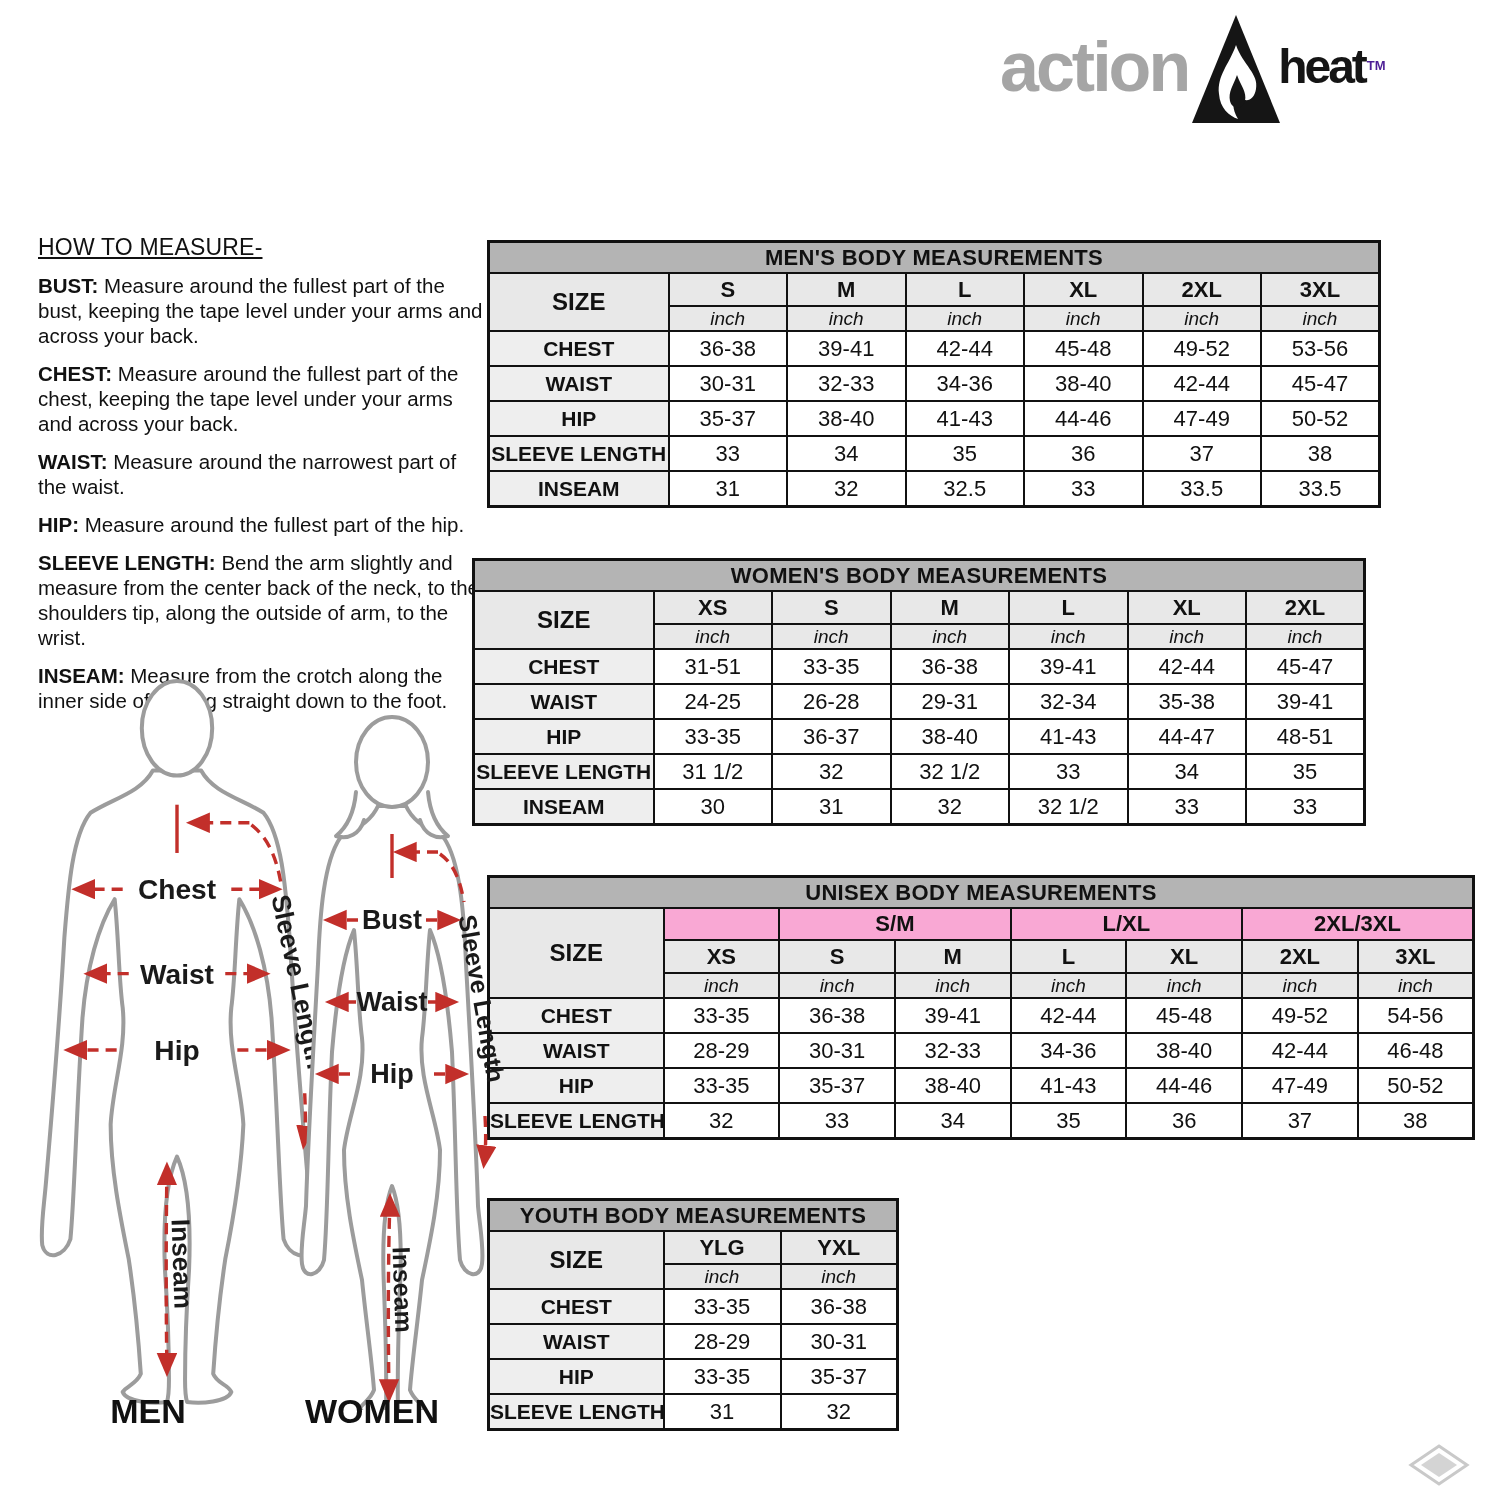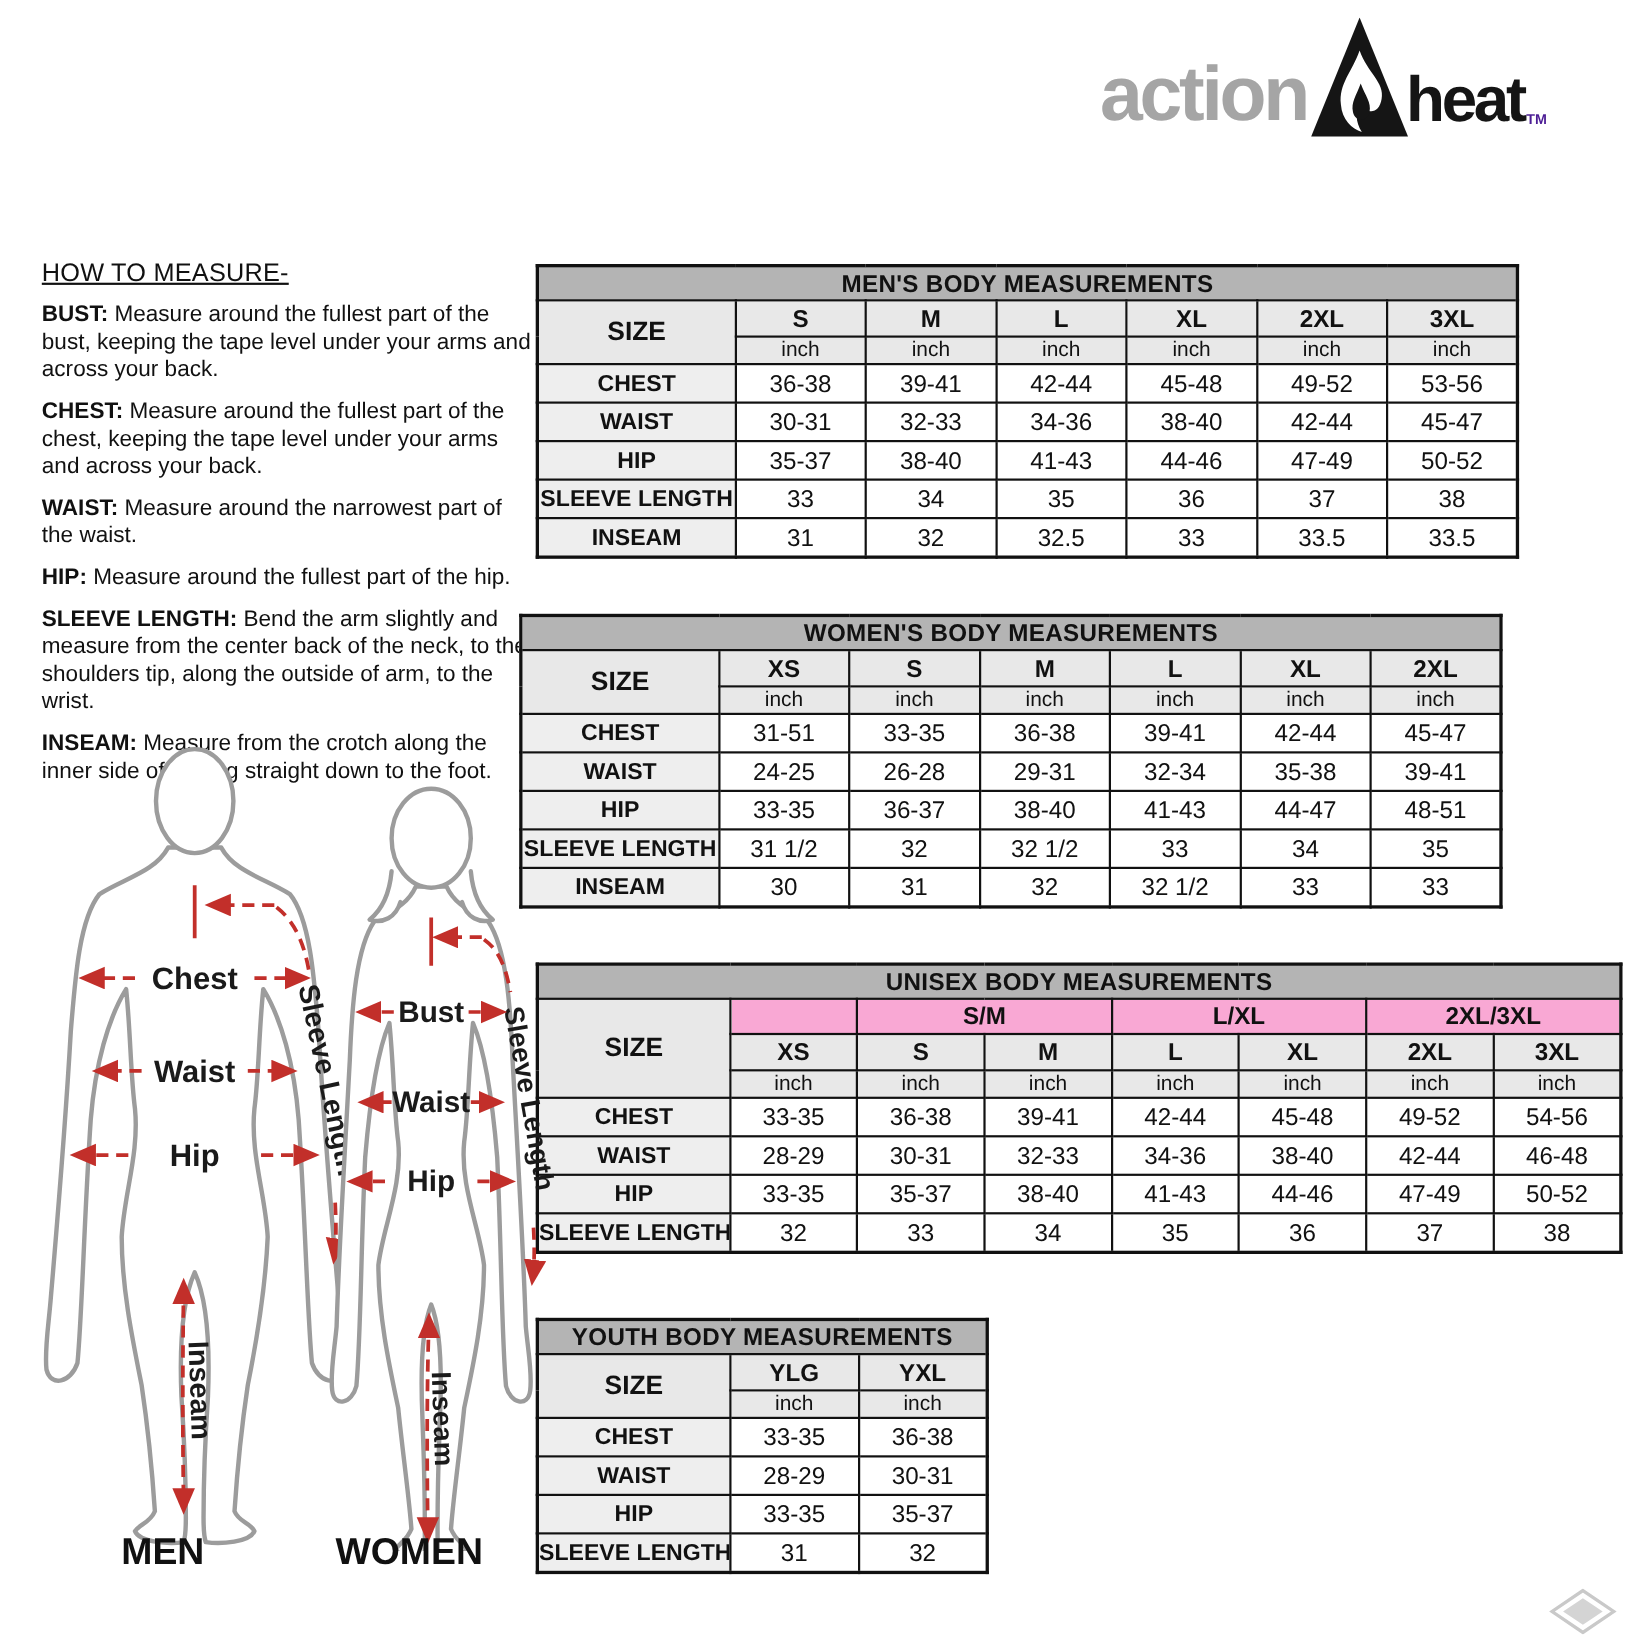--- a/index.html
+++ b/index.html
@@ -1,23 +1,23 @@
 <!DOCTYPE html>
 <html><head>
 <meta charset="utf-8">
 <style>
   html,body{margin:0;padding:0;background:#fff;}
   body{font-family:"Liberation Sans",sans-serif;color:#111;}
   #page{position:relative;width:1500px;height:1500px;background:#ffffff;overflow:hidden;}
 
   
-  .logo{position:absolute;left:1000px;top:14px;display:flex;align-items:flex-end;height:112px;}
+  .logo{position:absolute;left:1000px;top:14px;display:flex;align-items:center;height:112px;}
   .logo-action{font-size:70px;font-weight:bold;letter-spacing:-3px;color:#a5a5a5;line-height:1;padding-bottom:6px;}
   .logo-flame{margin:0 -4px 0 2px;}
-  .logo-heat{font-size:58px;font-weight:bold;letter-spacing:-3px;color:#151515;line-height:1;padding-bottom:6px;}
+  .logo-heat{font-size:48px;font-weight:bold;letter-spacing:-3px;color:#151515;line-height:1;padding-bottom:6px;}
   .logo-tm{font-size:13px;font-weight:bold;color:#4c1d95;padding-bottom:10px;margin-left:2px;}
 
   
   .banner{position:absolute;left:36px;top:147px;width:1428px;height:53px;background:#8d8d8d;
           display:flex;align-items:center;justify-content:center;}
   .banner-title{color:#ffffff;font-size:31px;font-weight:bold;letter-spacing:1px;transform:scaleX(.95);}
 
   
   .howto{position:absolute;left:38px;top:234px;width:452px;}
   .howto h2{font-size:23px;font-weight:normal;text-decoration:underline;margin:0 0 12px 0;letter-spacing:.2px;}
@@ -26,21 +26,21 @@
 
   
   table.size-table{position:absolute;border-collapse:collapse;table-layout:fixed;background:#fff;
                    border:3px solid #111;}
   table.size-table th,table.size-table td{border:2px solid #111;text-align:center;vertical-align:middle;
                    padding:0;overflow:hidden;white-space:nowrap;}
   .t-title{background:#b4b4b4;height:29px;font-size:22px;font-weight:bold;letter-spacing:.3px;margin-top:41px;}
   .size-cell{background:#e8e8e8;font-size:24px;font-weight:bold;}
   .group-cell{background:#f9a8d4;font-size:22px;font-weight:bold;height:30px;}
   .col-cell{background:#e8e8e8;font-size:22px;font-weight:bold;height:31px;}
-  .inch-cell{background:#e8e8e8;font-size:19px;height:23px;margin-left:30px;}
+  .inch-cell{background:#e8e8e8;font-size:19px;font-style:italic;height:23px;margin-left:30px;}
   .row-label{background:#eeeeee;font-size:21px;font-weight:bold;height:33px;}
   .val-cell{background:#ffffff;font-size:22px;height:33px;}
   #table-mens{left:487px;top:240px;width:894px;}
   #table-womens{left:472px;top:558px;width:894px;}
   #table-unisex{left:487px;top:875px;width:988px;}
   #table-youth{left:487px;top:1198px;width:412px;}
 
   
   .fig-svg{position:absolute;}
   #men-svg{left:16px;top:676px;width:322px;height:730px;}

